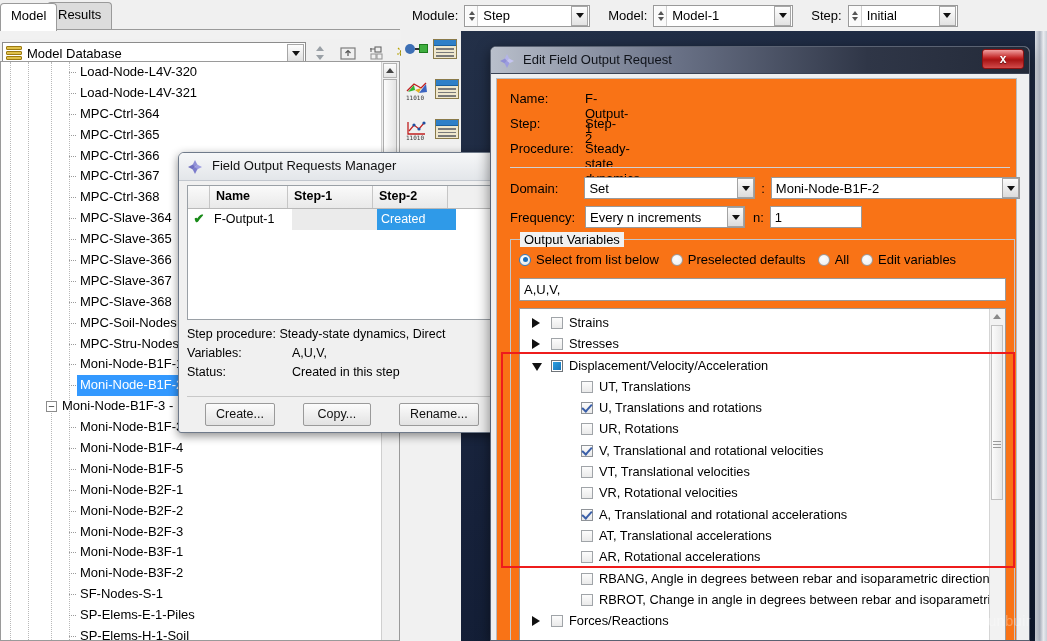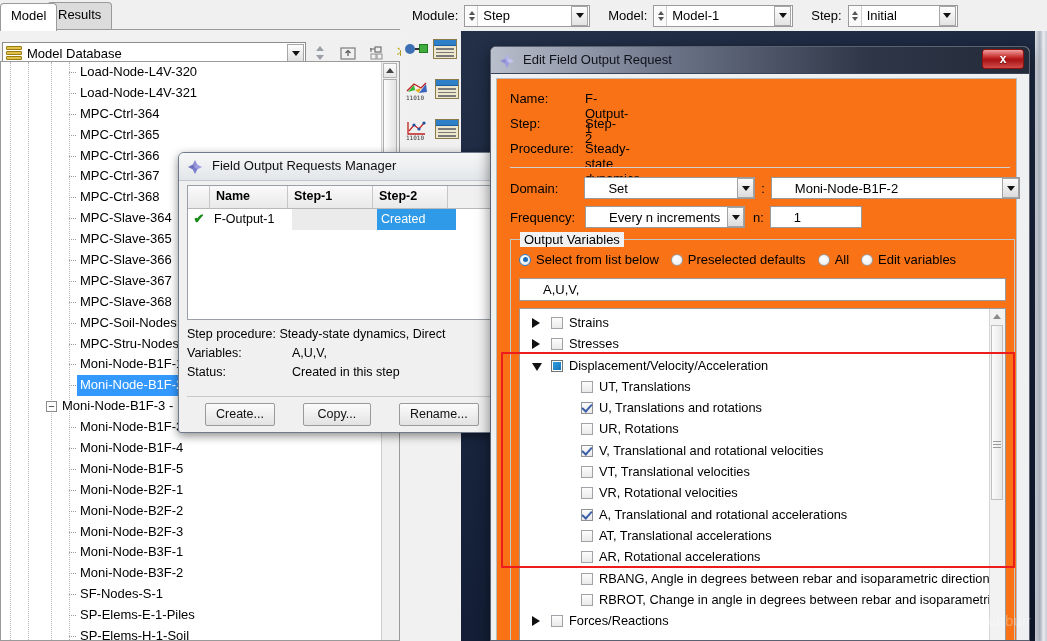--- a/index.html
+++ b/index.html
@@ -247,21 +247,21 @@
   .kv .k{ position:absolute; left:0; }
   .kv .v{ position:absolute; left:75px; }
   .hr{ position:absolute; height:1px; background:#cfd1d4; }
 
   .fieldrow{ position:absolute; display:flex; align-items:center; font-size:13px;}
   .fieldrow .lab{ width:75px; }
   .inputbox{
     height:22px; border:1px solid #9a9a9a; background:#fff; box-sizing:border-box;
     display:flex; align-items:center; font-size:13px;
   }
-  .inputbox .t{ flex:1; padding-left:23px; white-space:nowrap; overflow:hidden;}
+  .inputbox .t{ flex:1; padding-left:4px; white-space:nowrap; overflow:hidden;}
   .dd-arrow{
     width:17px;height:20px;margin-right:0px;
     background:linear-gradient(#fbfbfb,#dcdcdc); border:1px solid #a3a3a3; box-sizing:border-box;
     display:flex;align-items:center;justify-content:center;
   }
   .dd-arrow i{width:0;height:0;border-left:4px solid transparent;border-right:4px solid transparent;border-top:5px solid #111;}
 
   .groupbox{
     position:absolute; border:1px solid #c3c6ca; box-sizing:border-box;
   }

